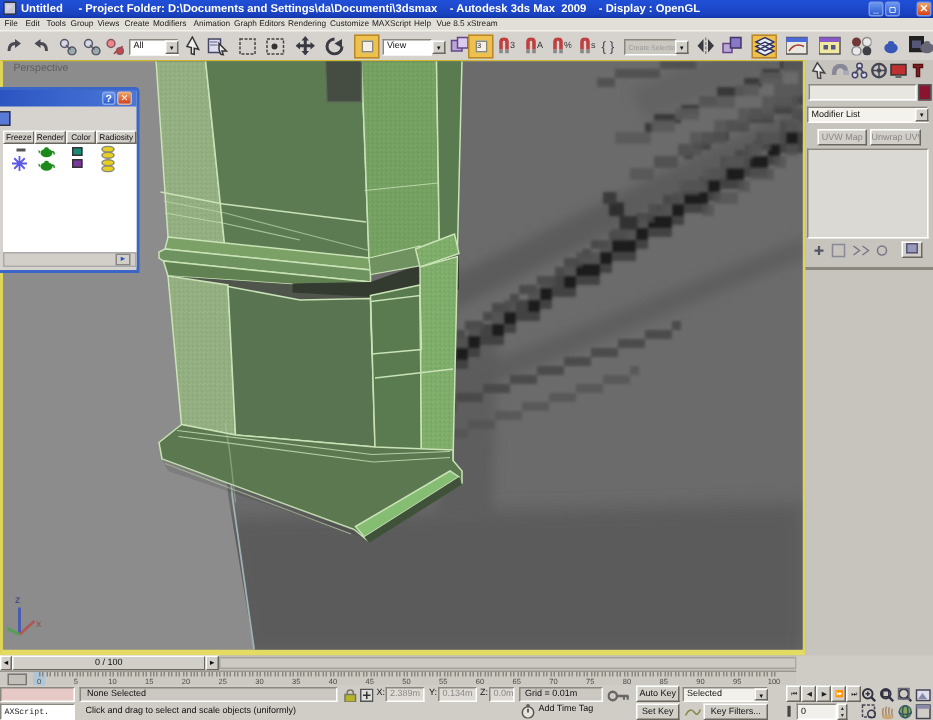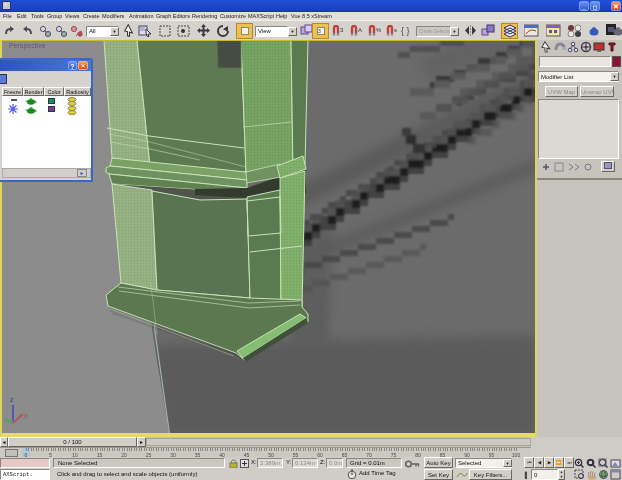--- a/index.html
+++ b/index.html
@@ -20,20 +20,21 @@
 .fld{position:absolute;border:1px solid;border-color:#8a877f #fff #fff #8a877f;background:#cbc7c1;font-size:6px;color:#111;overflow:hidden;white-space:nowrap}
 .btn{position:absolute;border:1px solid;border-color:#fff #6a675f #6a675f #fff;background:#d2cfc9;font-size:6px;color:#111;text-align:center;overflow:hidden;white-space:nowrap}
 .ic{position:absolute;font-size:8px;line-height:10px;text-align:center;color:#333}
 .tick{position:absolute;top:0;height:3px;width:1px;background:#8a877f}
 .rnum{position:absolute;top:3.5px;font-size:5px;color:#4a4a46;transform:translateX(-50%)}
 .ybox{position:absolute;top:2px;width:17px;height:16px;background:#eec04e;border:1px solid #b8882a}
 </style></head><body>
 
 <div id="title" class="abs">
  <span style="position:absolute;left:2px;top:1px;width:9px;height:9px;background:linear-gradient(135deg,#f8f8f8,#a0a8c0);border-radius:1px;border:1px solid #334;box-shadow:inset 0 0 0 1.5px #c8c8d8"></span>
+ <span style="position:absolute;left:14px">Untitled&nbsp;&nbsp;&nbsp;&nbsp;&nbsp;- Project Folder: D:\Documents and Settings\da\Documenti\3dsmax&nbsp;&nbsp;&nbsp;&nbsp;- Autodesk 3ds Max&nbsp; 2009&nbsp;&nbsp;&nbsp;&nbsp;- Display : OpenGL</span>
  <span class="xpbtn" style="right:33px;background:linear-gradient(#6a96f0,#2a5ad0)">_</span>
  <span class="xpbtn" style="right:22px;background:linear-gradient(#6a96f0,#2a5ad0)"><span style="font-size:5px">▢</span></span>
  <span class="xpbtn" style="right:1px;background:linear-gradient(#f0a060,#d84018)">✕</span>
 </div>
 
 <div id="menu" class="abs">
     <span style="left:3px">File</span>
     <span style="left:17px">Edit</span>
     <span style="left:31px">Tools</span>
     <span style="left:47px">Group</span>

